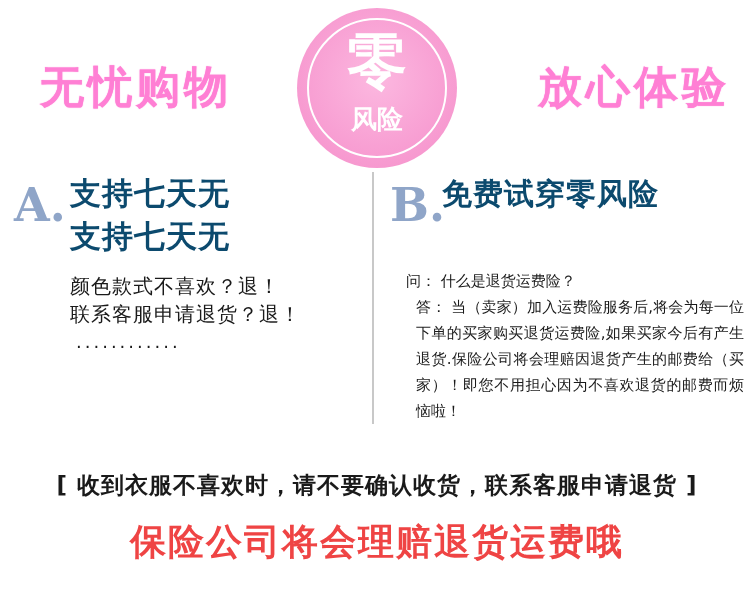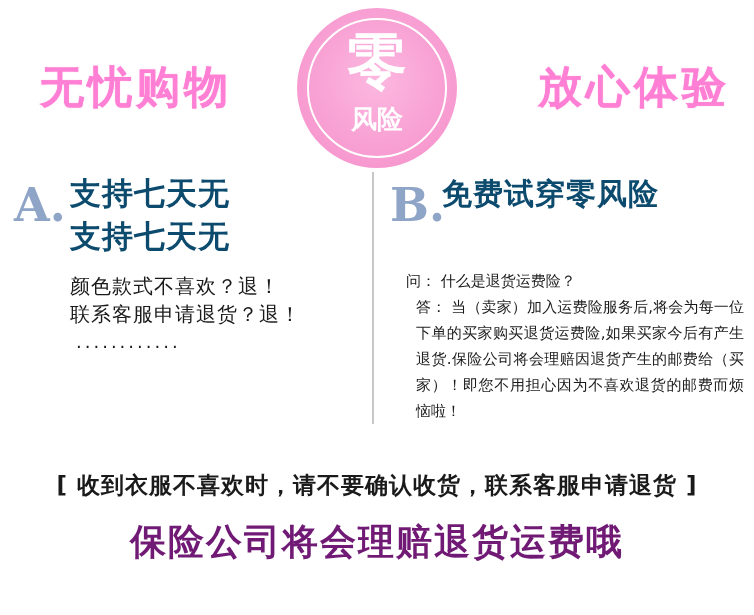--- a/index.html
+++ b/index.html
@@ -178,21 +178,21 @@
     margin-top: 28px;
   }
   .footer2 {
     position: absolute;
     left: 0;
     right: 0;
     top: 518px;
     text-align: center;
     font-size: 36px;
     font-weight: bold;
-    color: #701a75;
+    color: #ef4444;
     letter-spacing: 2px;
   }
 </style>
 </head>
 <body>
 
 <div id="page">
 
   <div class="header">
     <div class="header-left">无忧购物</div>

